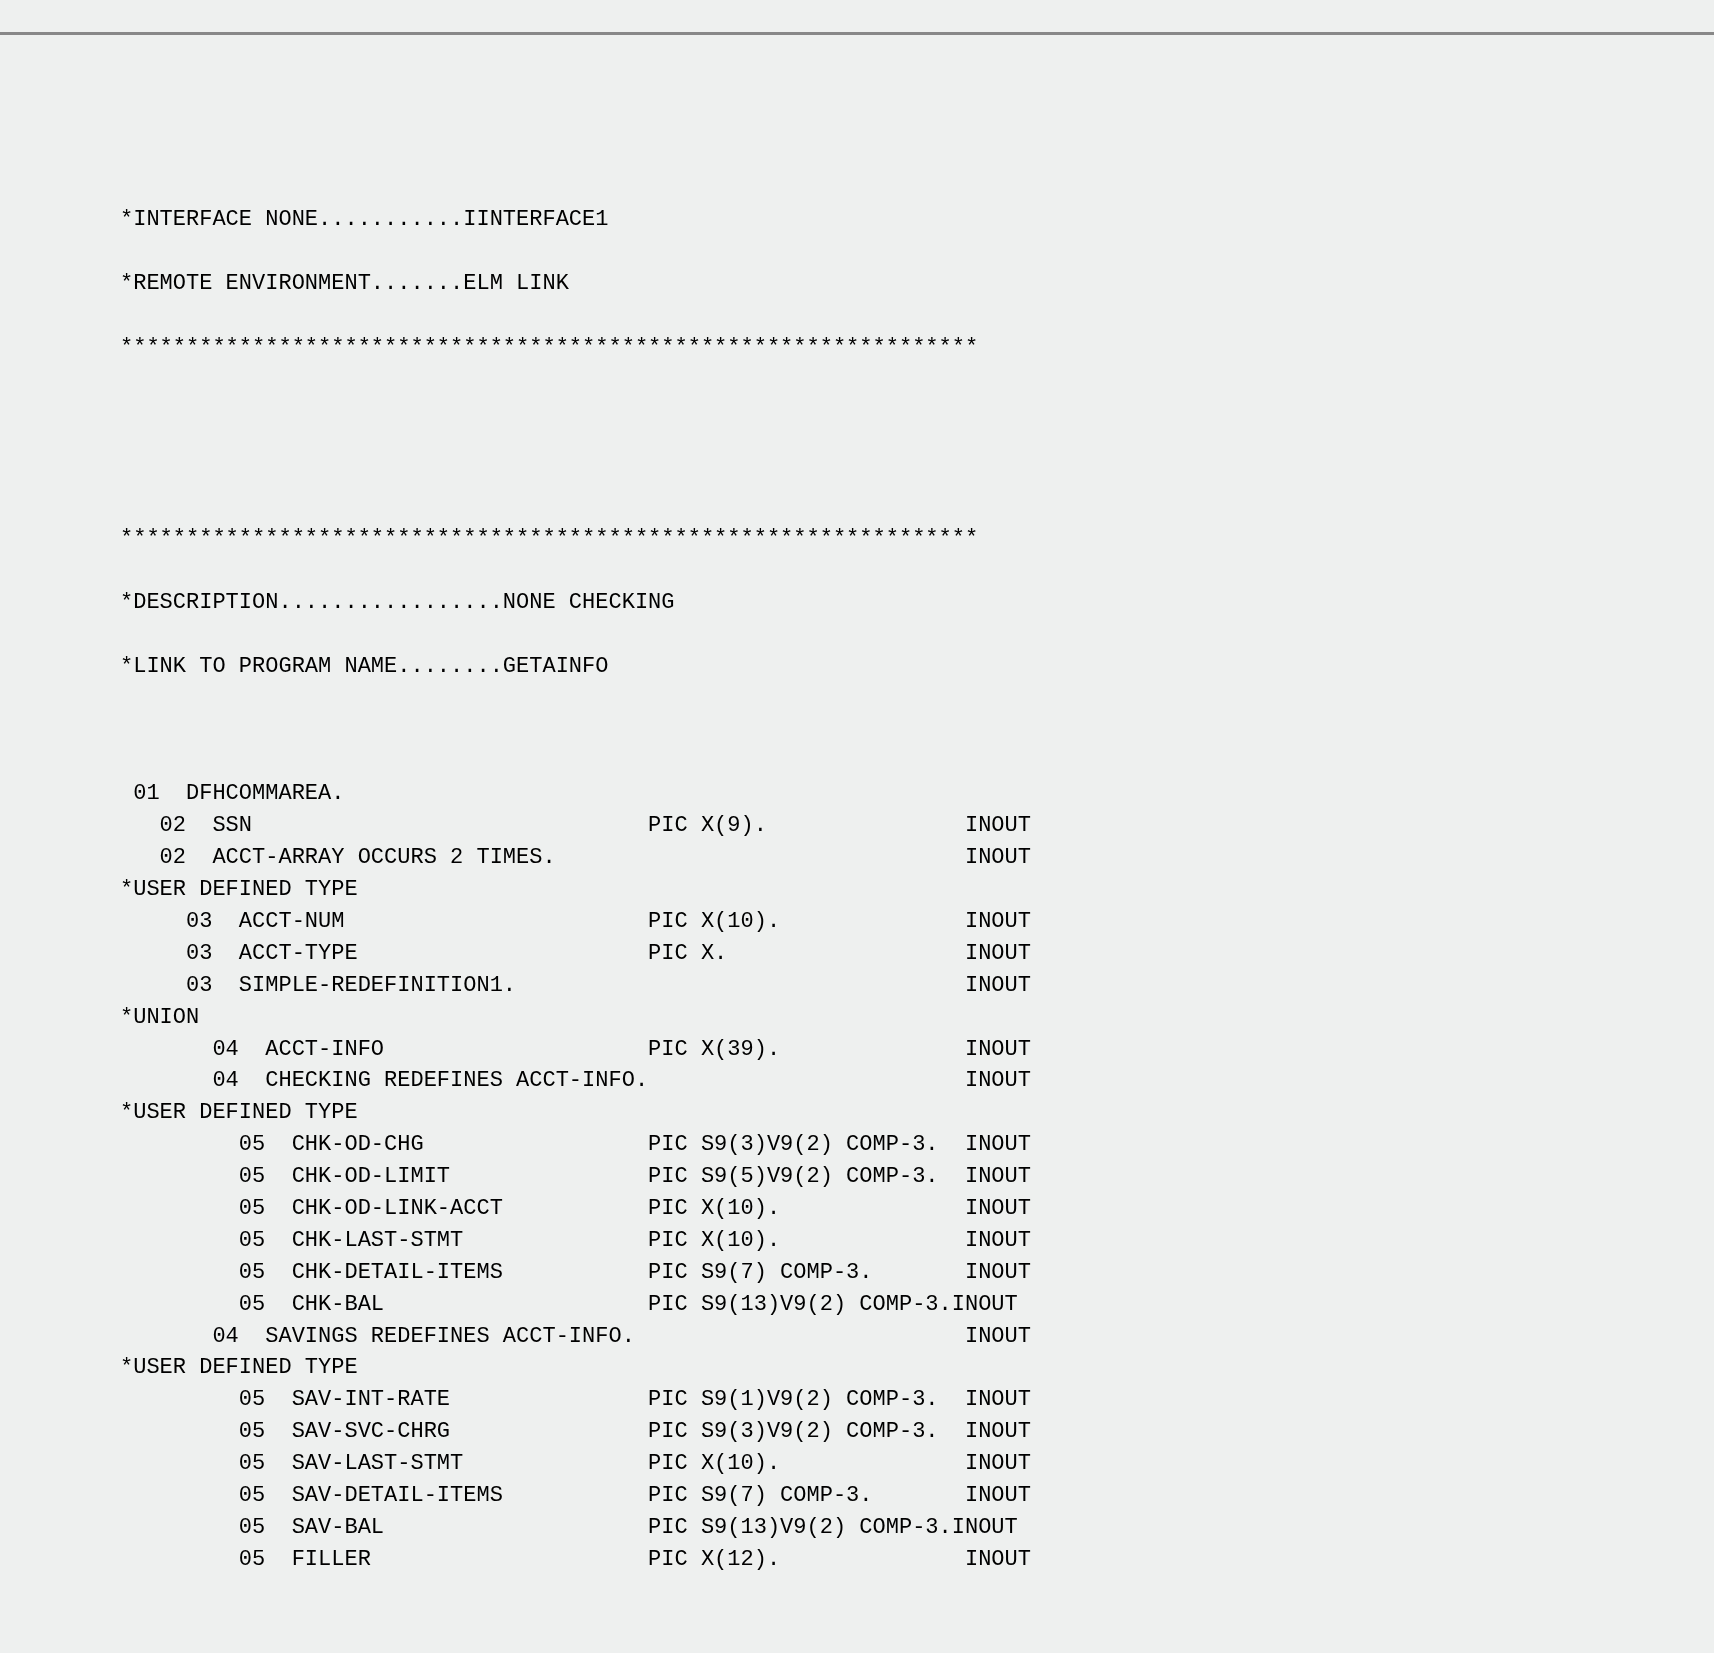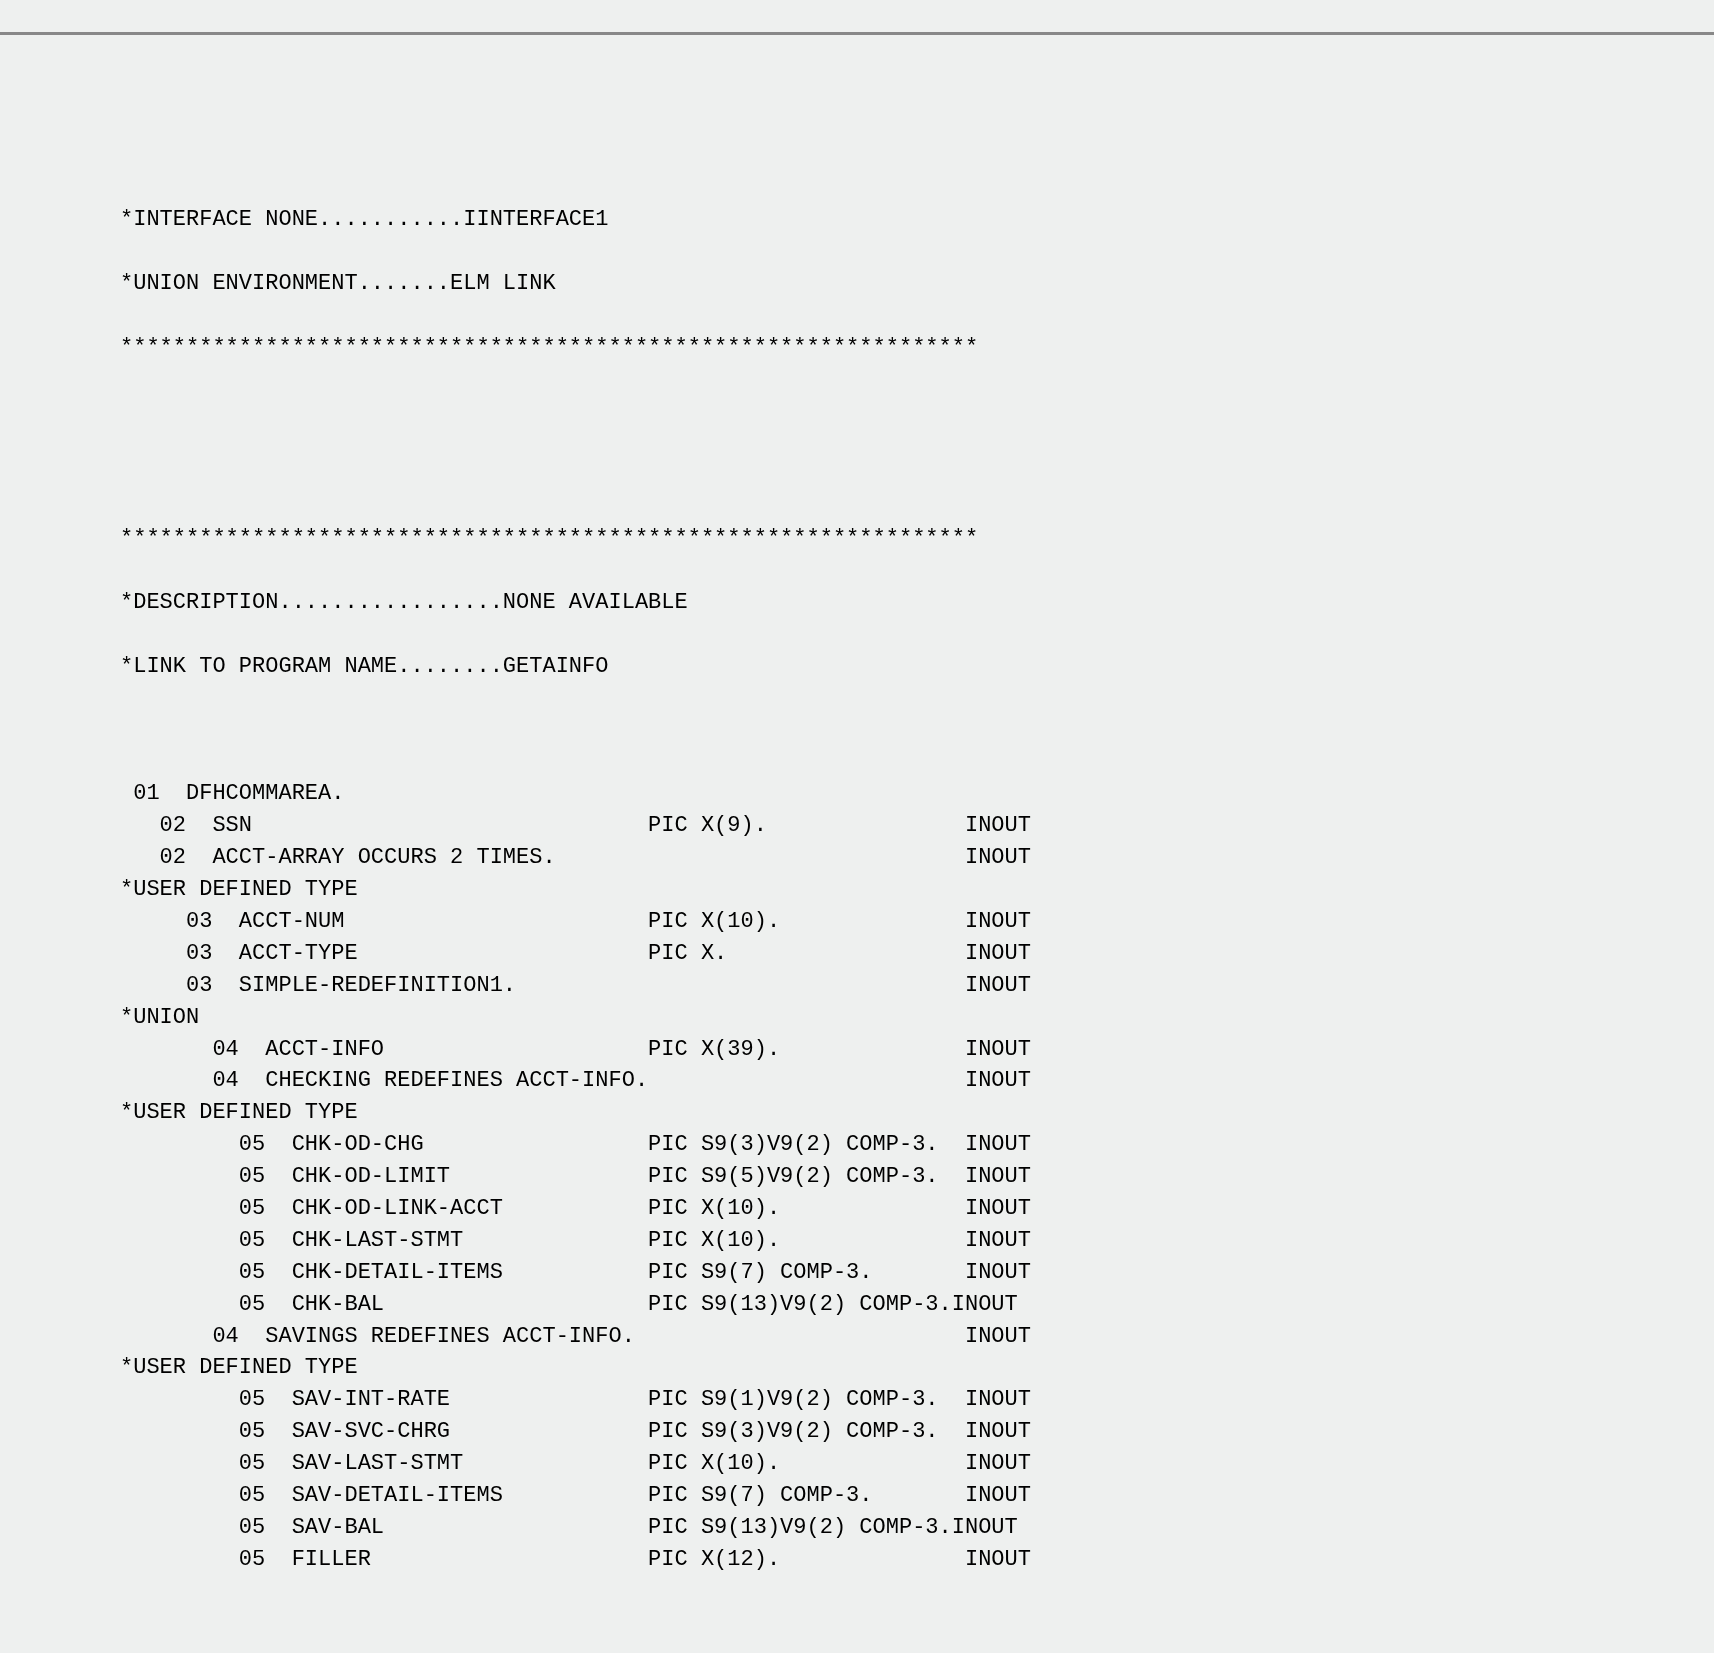--- a/index.html
+++ b/index.html
@@ -21,26 +21,26 @@
   }
   .blank  { height: 1.45em; }
 </style>
 </head>
 <body>
 
 
 
 <div class="page">
 <div>*INTERFACE NONE...........IINTERFACE1</div>
-<div>*UNION ENVIRONMENT.......ELM LINK</div>
+<div>*REMOTE ENVIRONMENT.......ELM LINK</div>
 <div>*****************************************************************</div>
 <div class="blank"></div>
 <div class="blank"></div>
 <div>*****************************************************************</div>
-<div>*DESCRIPTION.................NONE AVAILABLE</div>
+<div>*DESCRIPTION.................NONE CHECKING</div>
 <div>*LINK TO PROGRAM NAME........GETAINFO</div>
 <div class="blank"></div>
 <div id="rows"><div> 01  DFHCOMMAREA.                       </div><div>   02  SSN                              PIC X(9).               INOUT</div><div>   02  ACCT-ARRAY OCCURS 2 TIMES.                               INOUT</div><div>*USER DEFINED TYPE</div><div>     03  ACCT-NUM                       PIC X(10).              INOUT</div><div>     03  ACCT-TYPE                      PIC X.                  INOUT</div><div>     03  SIMPLE-REDEFINITION1.                                  INOUT</div><div>*UNION</div><div>       04  ACCT-INFO                    PIC X(39).              INOUT</div><div>       04  CHECKING REDEFINES ACCT-INFO.                        INOUT</div><div>*USER DEFINED TYPE</div><div>         05  CHK-OD-CHG                 PIC S9(3)V9(2) COMP-3.  INOUT</div><div>         05  CHK-OD-LIMIT               PIC S9(5)V9(2) COMP-3.  INOUT</div><div>         05  CHK-OD-LINK-ACCT           PIC X(10).              INOUT</div><div>         05  CHK-LAST-STMT              PIC X(10).              INOUT</div><div>         05  CHK-DETAIL-ITEMS           PIC S9(7) COMP-3.       INOUT</div><div>         05  CHK-BAL                    PIC S9(13)V9(2) COMP-3.INOUT</div><div>       04  SAVINGS REDEFINES ACCT-INFO.                         INOUT</div><div>*USER DEFINED TYPE</div><div>         05  SAV-INT-RATE               PIC S9(1)V9(2) COMP-3.  INOUT</div><div>         05  SAV-SVC-CHRG               PIC S9(3)V9(2) COMP-3.  INOUT</div><div>         05  SAV-LAST-STMT              PIC X(10).              INOUT</div><div>         05  SAV-DETAIL-ITEMS           PIC S9(7) COMP-3.       INOUT</div><div>         05  SAV-BAL                    PIC S9(13)V9(2) COMP-3.INOUT</div><div>         05  FILLER                     PIC X(12).              INOUT</div></div>
 
 
 
 
 </div>
 
 

